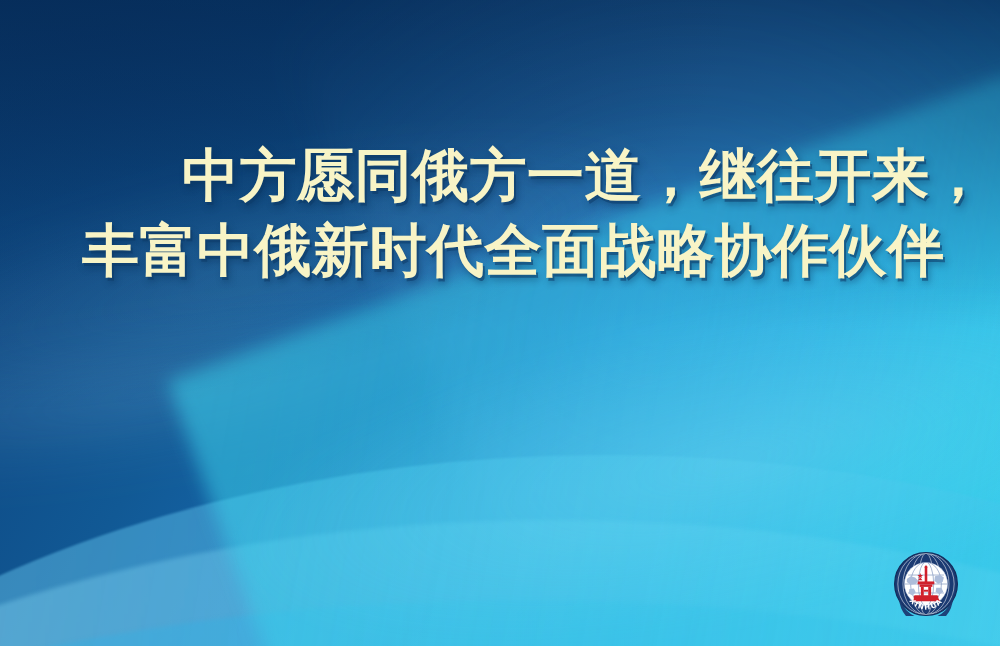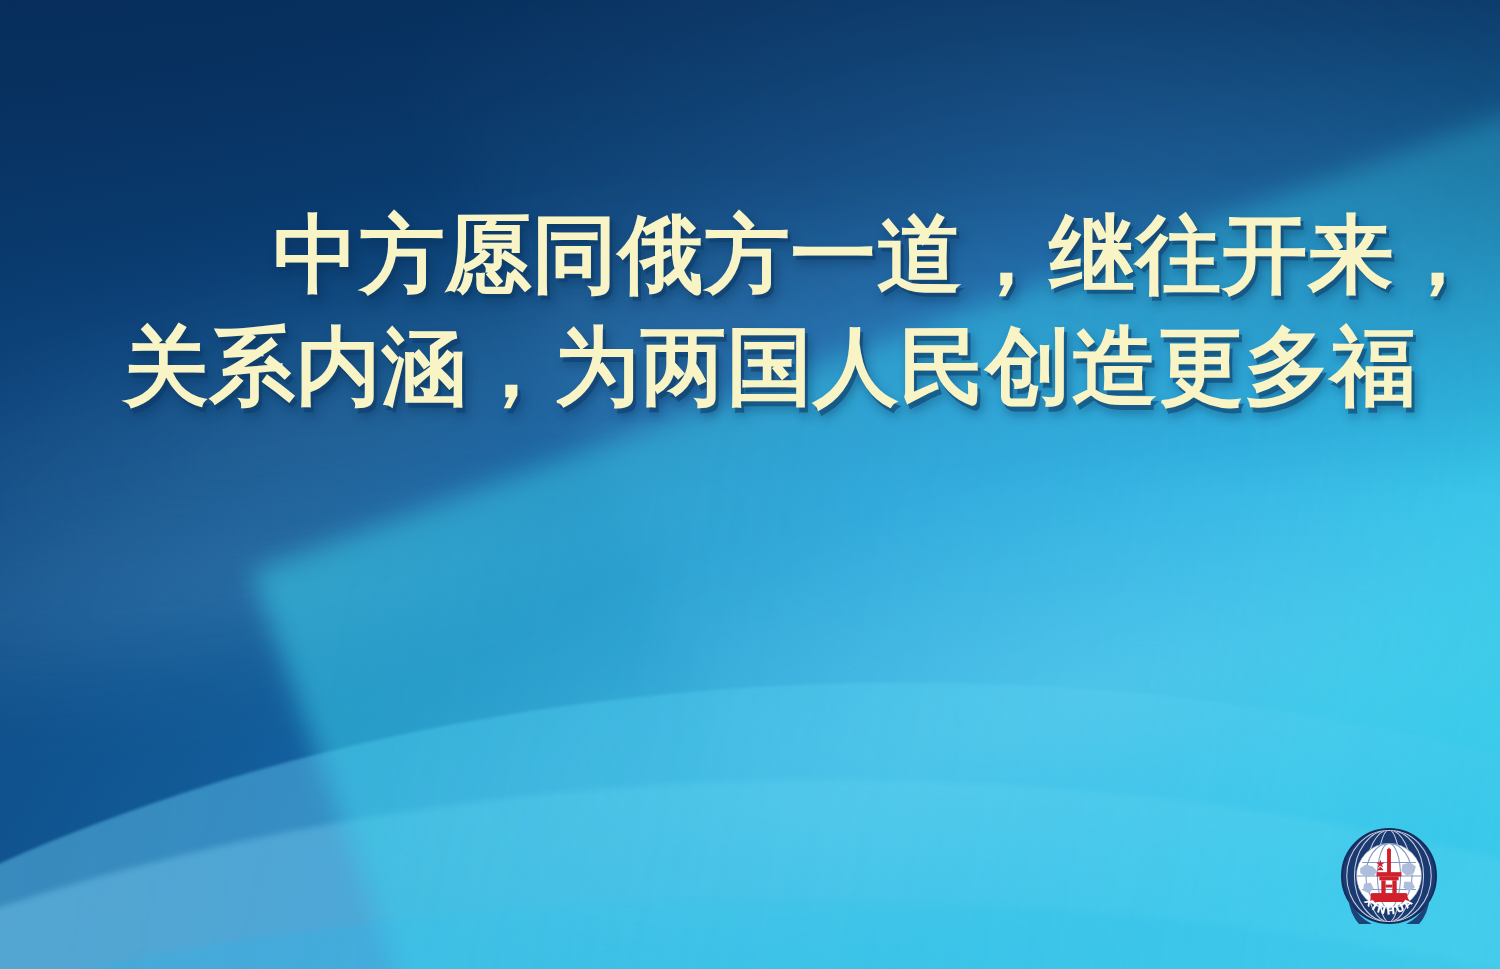--- a/index.html
+++ b/index.html
@@ -159,21 +159,21 @@
   
   #quote-block {
     position: absolute;
     left: 82px;
     top: 138px;
     width: 848px;
     z-index: 6;
   }
 
   .quote-line {
-    font-family: Liberation Mono, monospace;
+    font-family: Liberation Serif, serif;
     font-weight: 700;
     font-size: 57px;
     line-height: 75px;
     letter-spacing: 0.5px;
     color: #f8f4c6;
     white-space: nowrap;
     text-shadow:
       2px 3px 0 rgba(12,58,104,0.55),
       3px 5px 7px rgba(8,42,80,0.42);
   }
@@ -203,21 +203,21 @@
   <div class="bg-layer" id="bg-streak-left2"></div>
   <div class="bg-layer" id="bg-wave-1"></div>
   <div class="bg-layer" id="bg-wave-2"></div>
   <div class="bg-layer" id="bg-wave-3"></div>
   <div class="bg-layer" id="bg-wedge-br"></div>
   <div class="bg-layer" id="bg-ridge-br"></div>
   <div class="bg-layer" id="bg-vignette"></div>
 
   <div id="quote-block">
     <div class="quote-line indent">中方愿同俄方一道，继往开来，</div>
-    <div class="quote-line">关系内涵，为两国人民创造更多福</div>
+    <div class="quote-line">丰富中俄新时代全面战略协作伙伴</div>
   </div>
 
   <div id="logo">
     <svg viewBox="0 0 100 100" xmlns="http://www.w3.org/2000/svg">
       <defs>
         <clipPath id="innerClip">
             <circle cx="50" cy="50" r="34"></circle>
           </clipPath>
         <path id="arcPath" d="M 18,58 A 32,32 0 0 0 82,58"></path>
       </defs>

